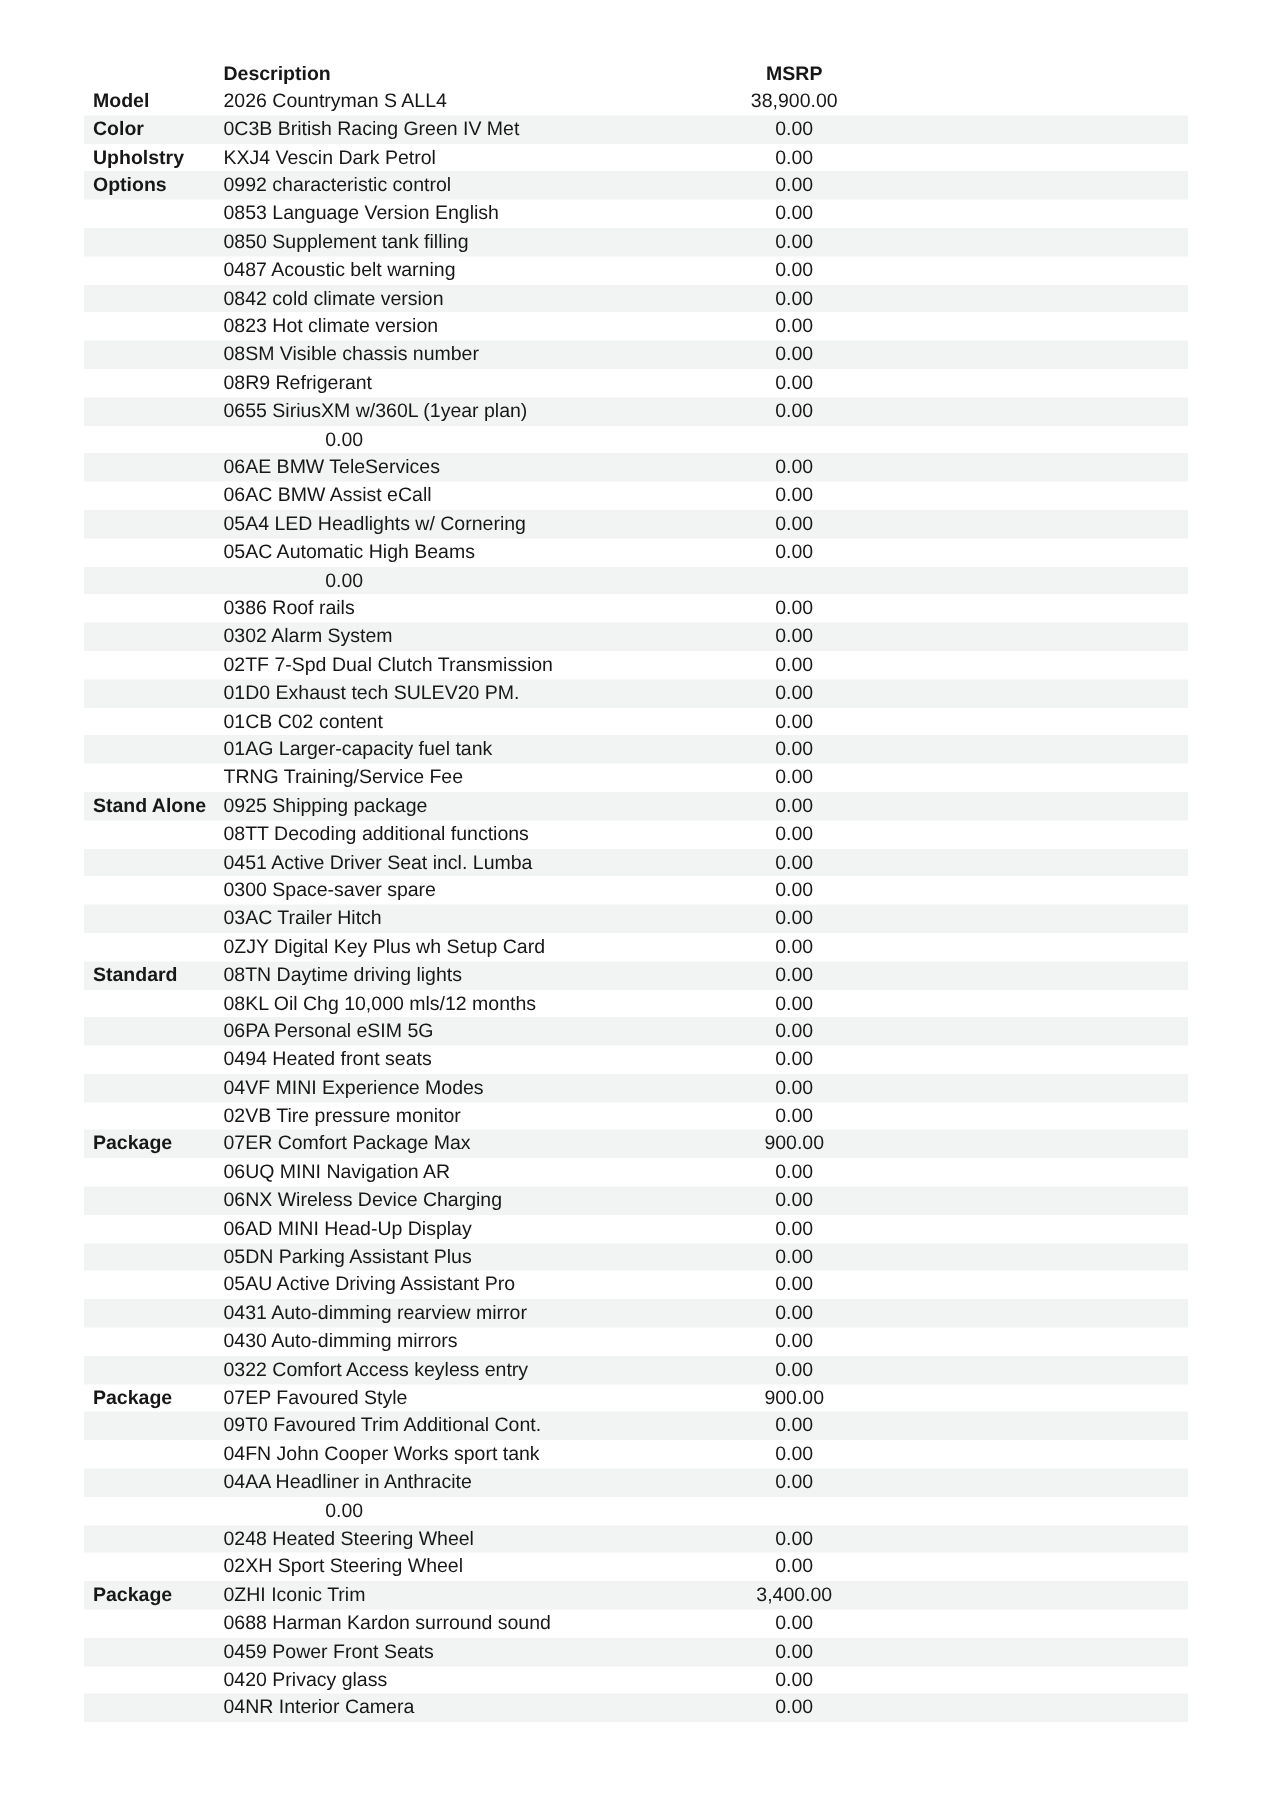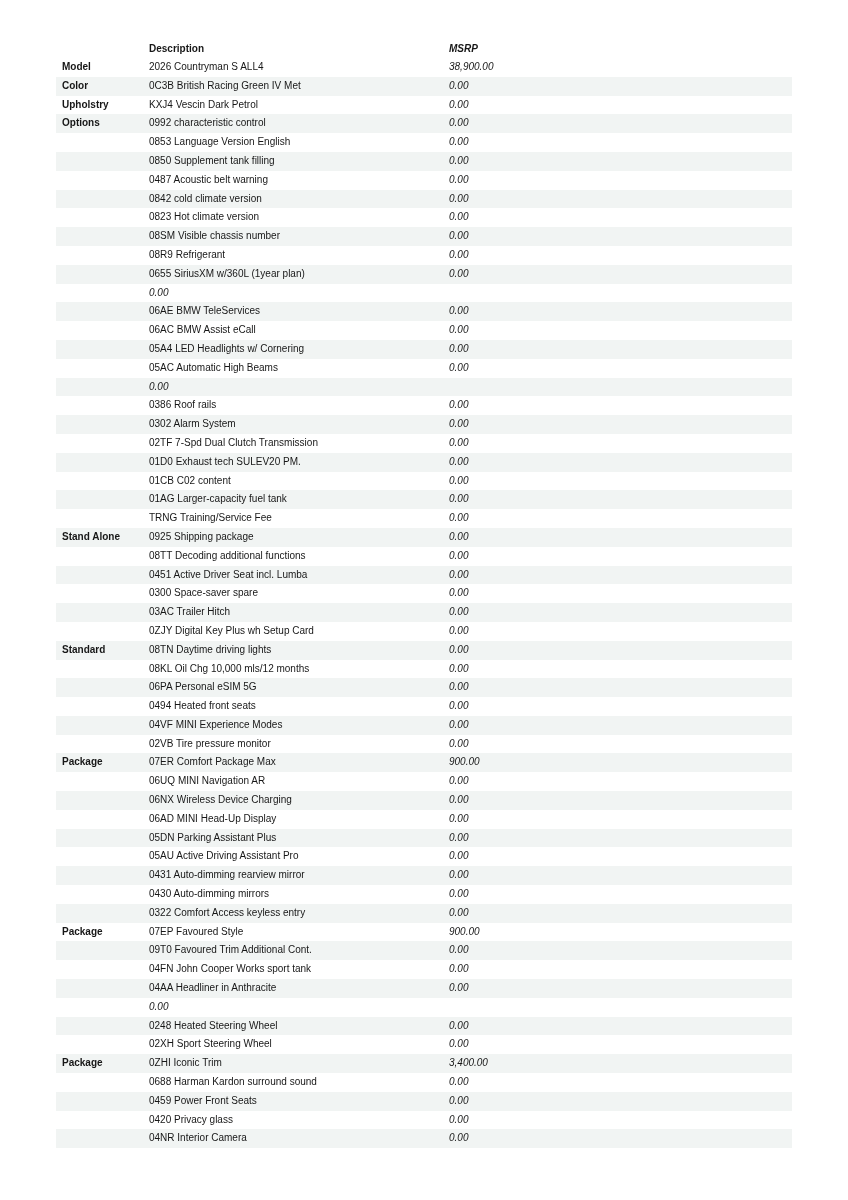--- a/index.html
+++ b/index.html
@@ -2,21 +2,21 @@
 <html style="--stripe: #f1f4f3;"><head>
 <meta charset="utf-8">
 <style>
   html, body { margin: 0; padding: 0; background: #ffffff; }
   .page {
     position: relative;
     width: 836px;
     height: 1200px;
     background: #ffffff;
     font-family: "Liberation Sans", sans-serif;
-    font-size: 10px;
+    font-size: 13px;
     color: #171717;
     overflow: hidden;
   }
   .doc-table {
     position: absolute;
     left: 56px;
     top: 39px;
     width: 736px;
   }
   .trow {
@@ -27,21 +27,21 @@
     white-space: nowrap;
   }
   .trow.header {
     height: 19px;
     line-height: 19px;
     font-weight: bold;
   }
   .cell { overflow: hidden; }
   .cell.cat  { width: 93px;  padding-left: 6px; box-sizing: border-box; font-weight: bold; }
   .cell.desc { width: 300px; }
-  .cell.msrp { width: 161px; text-align: left; font-style: italic; }
+  .cell.msrp { width: 161px; text-align: center; }
   .cell.spacer { flex: 1; }
   #rows .trow:nth-child(even) { background: var(--stripe, #f1f4f3); }
 </style>
 </head>
 <body>
 
 <div class="page">
   <div class="doc-table">
     <div class="trow header">
       <div class="cell cat"></div>

